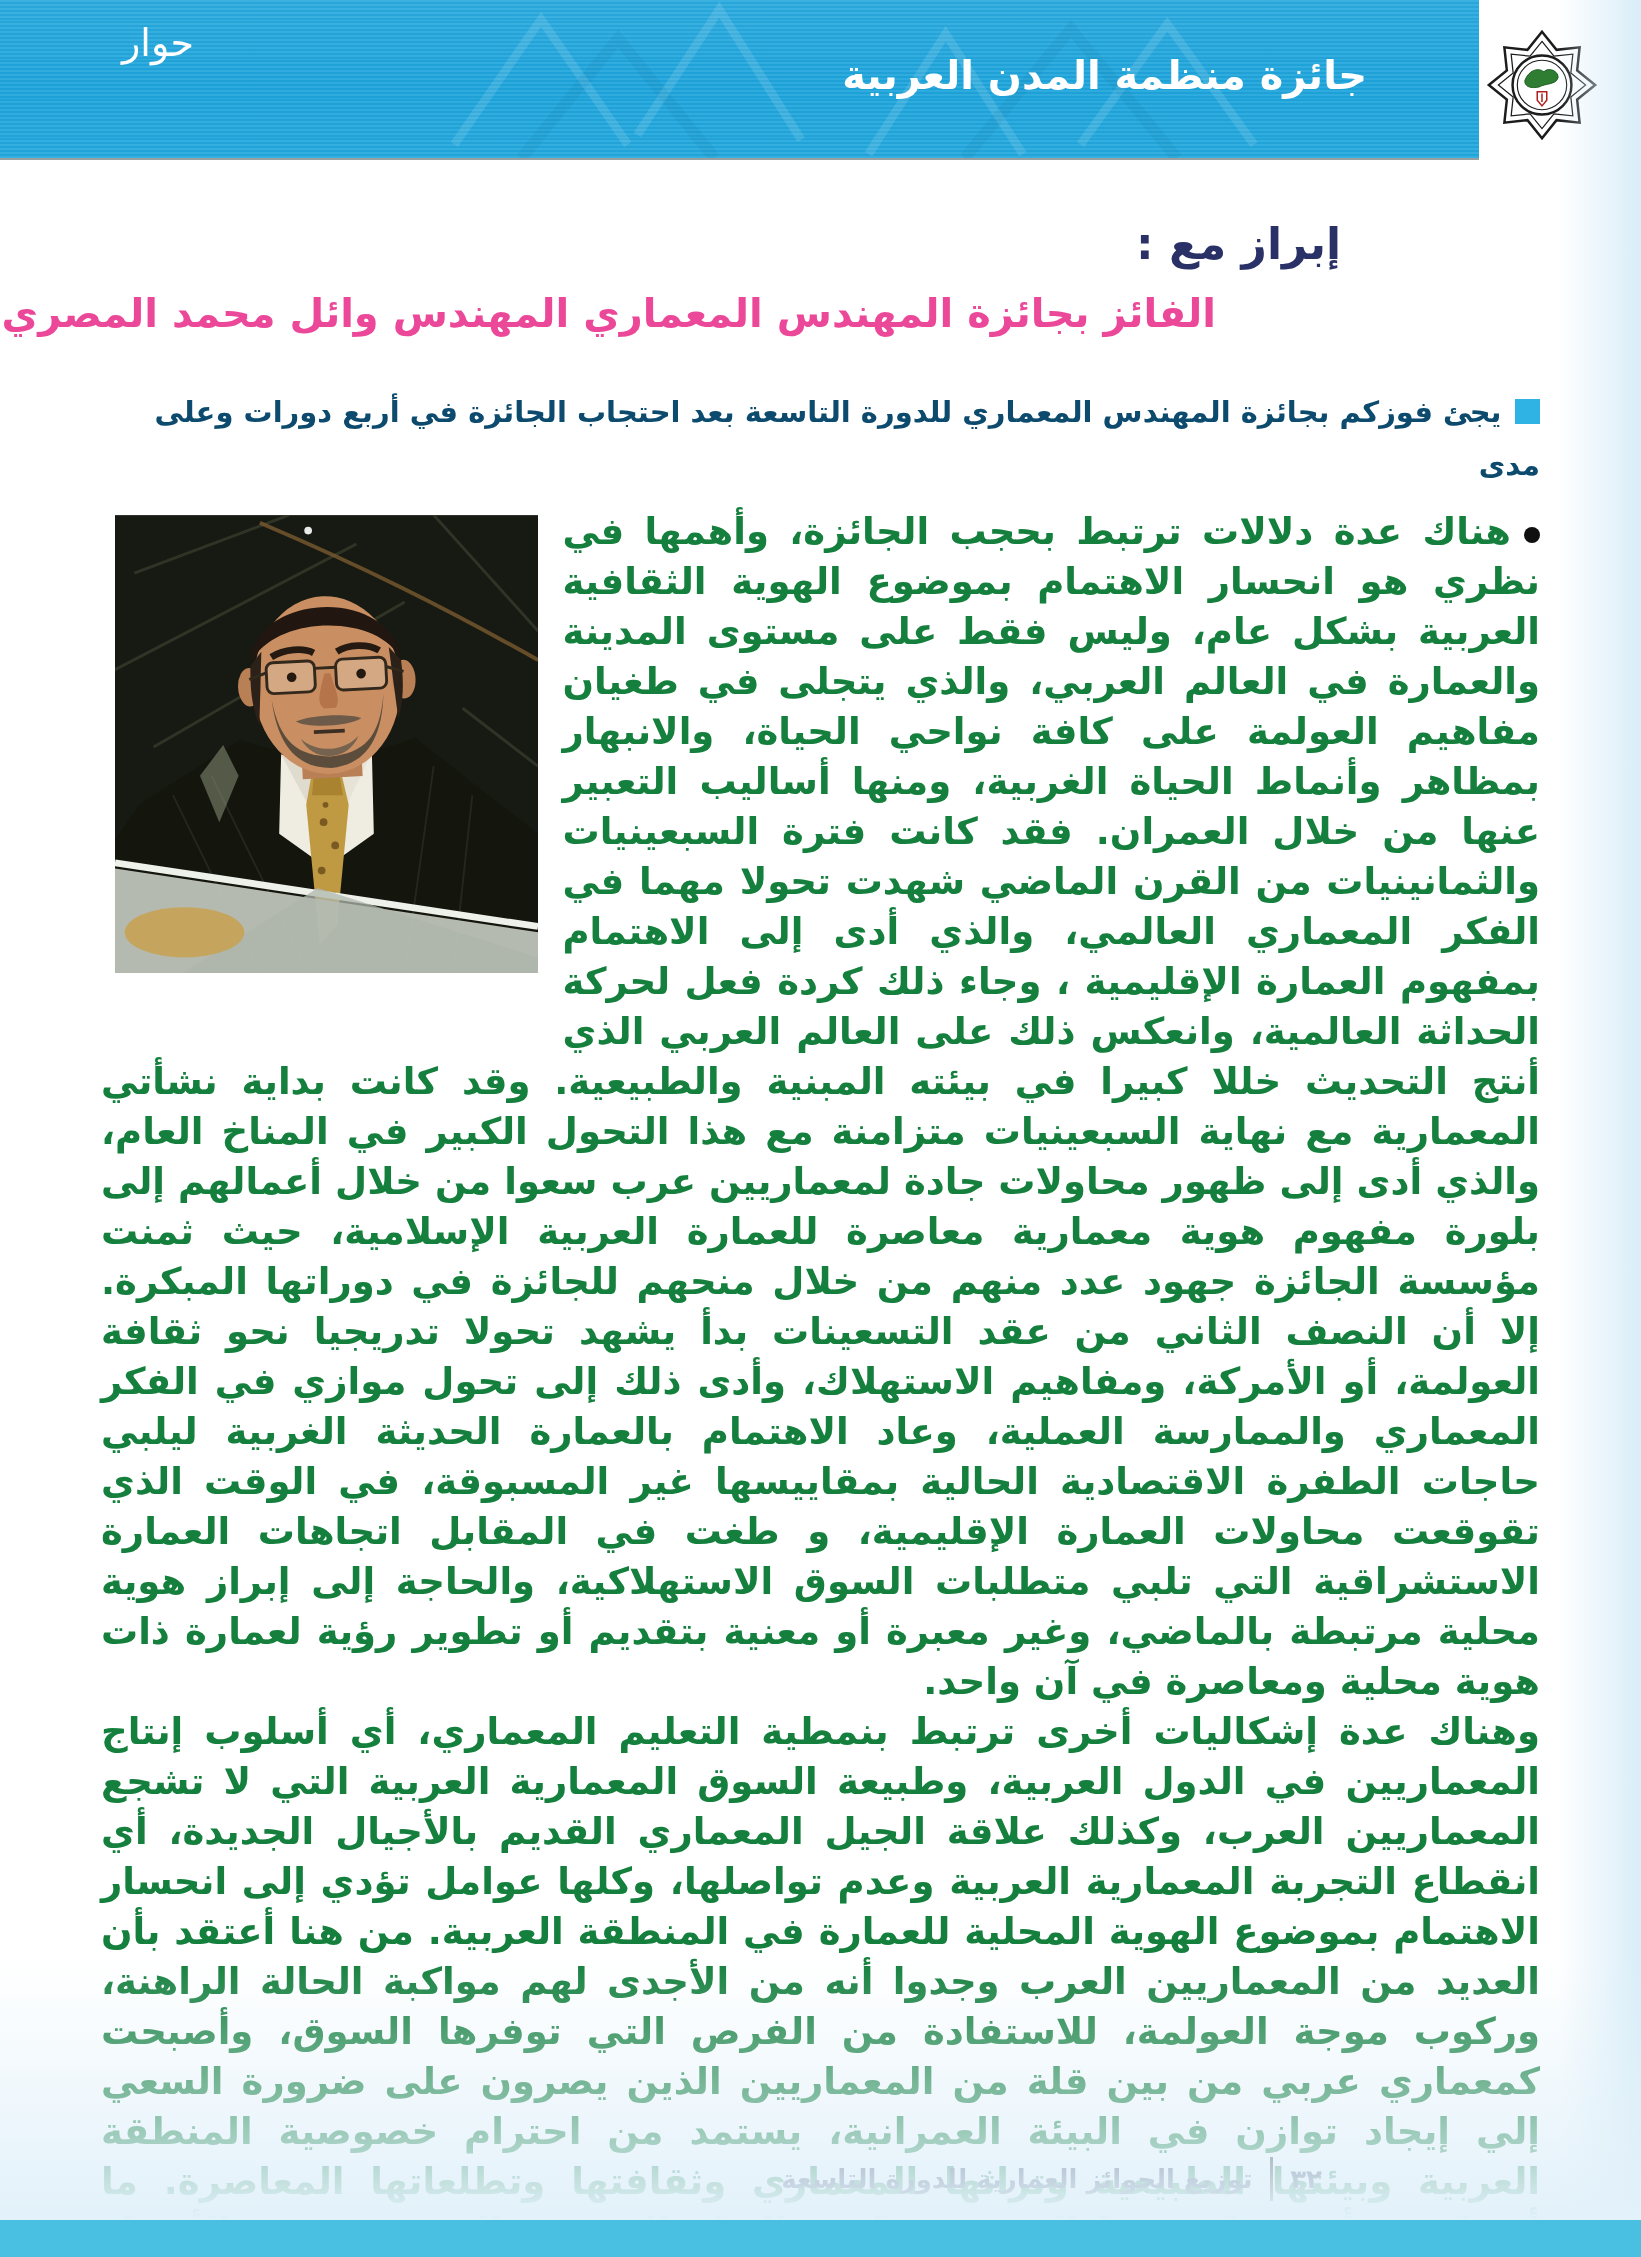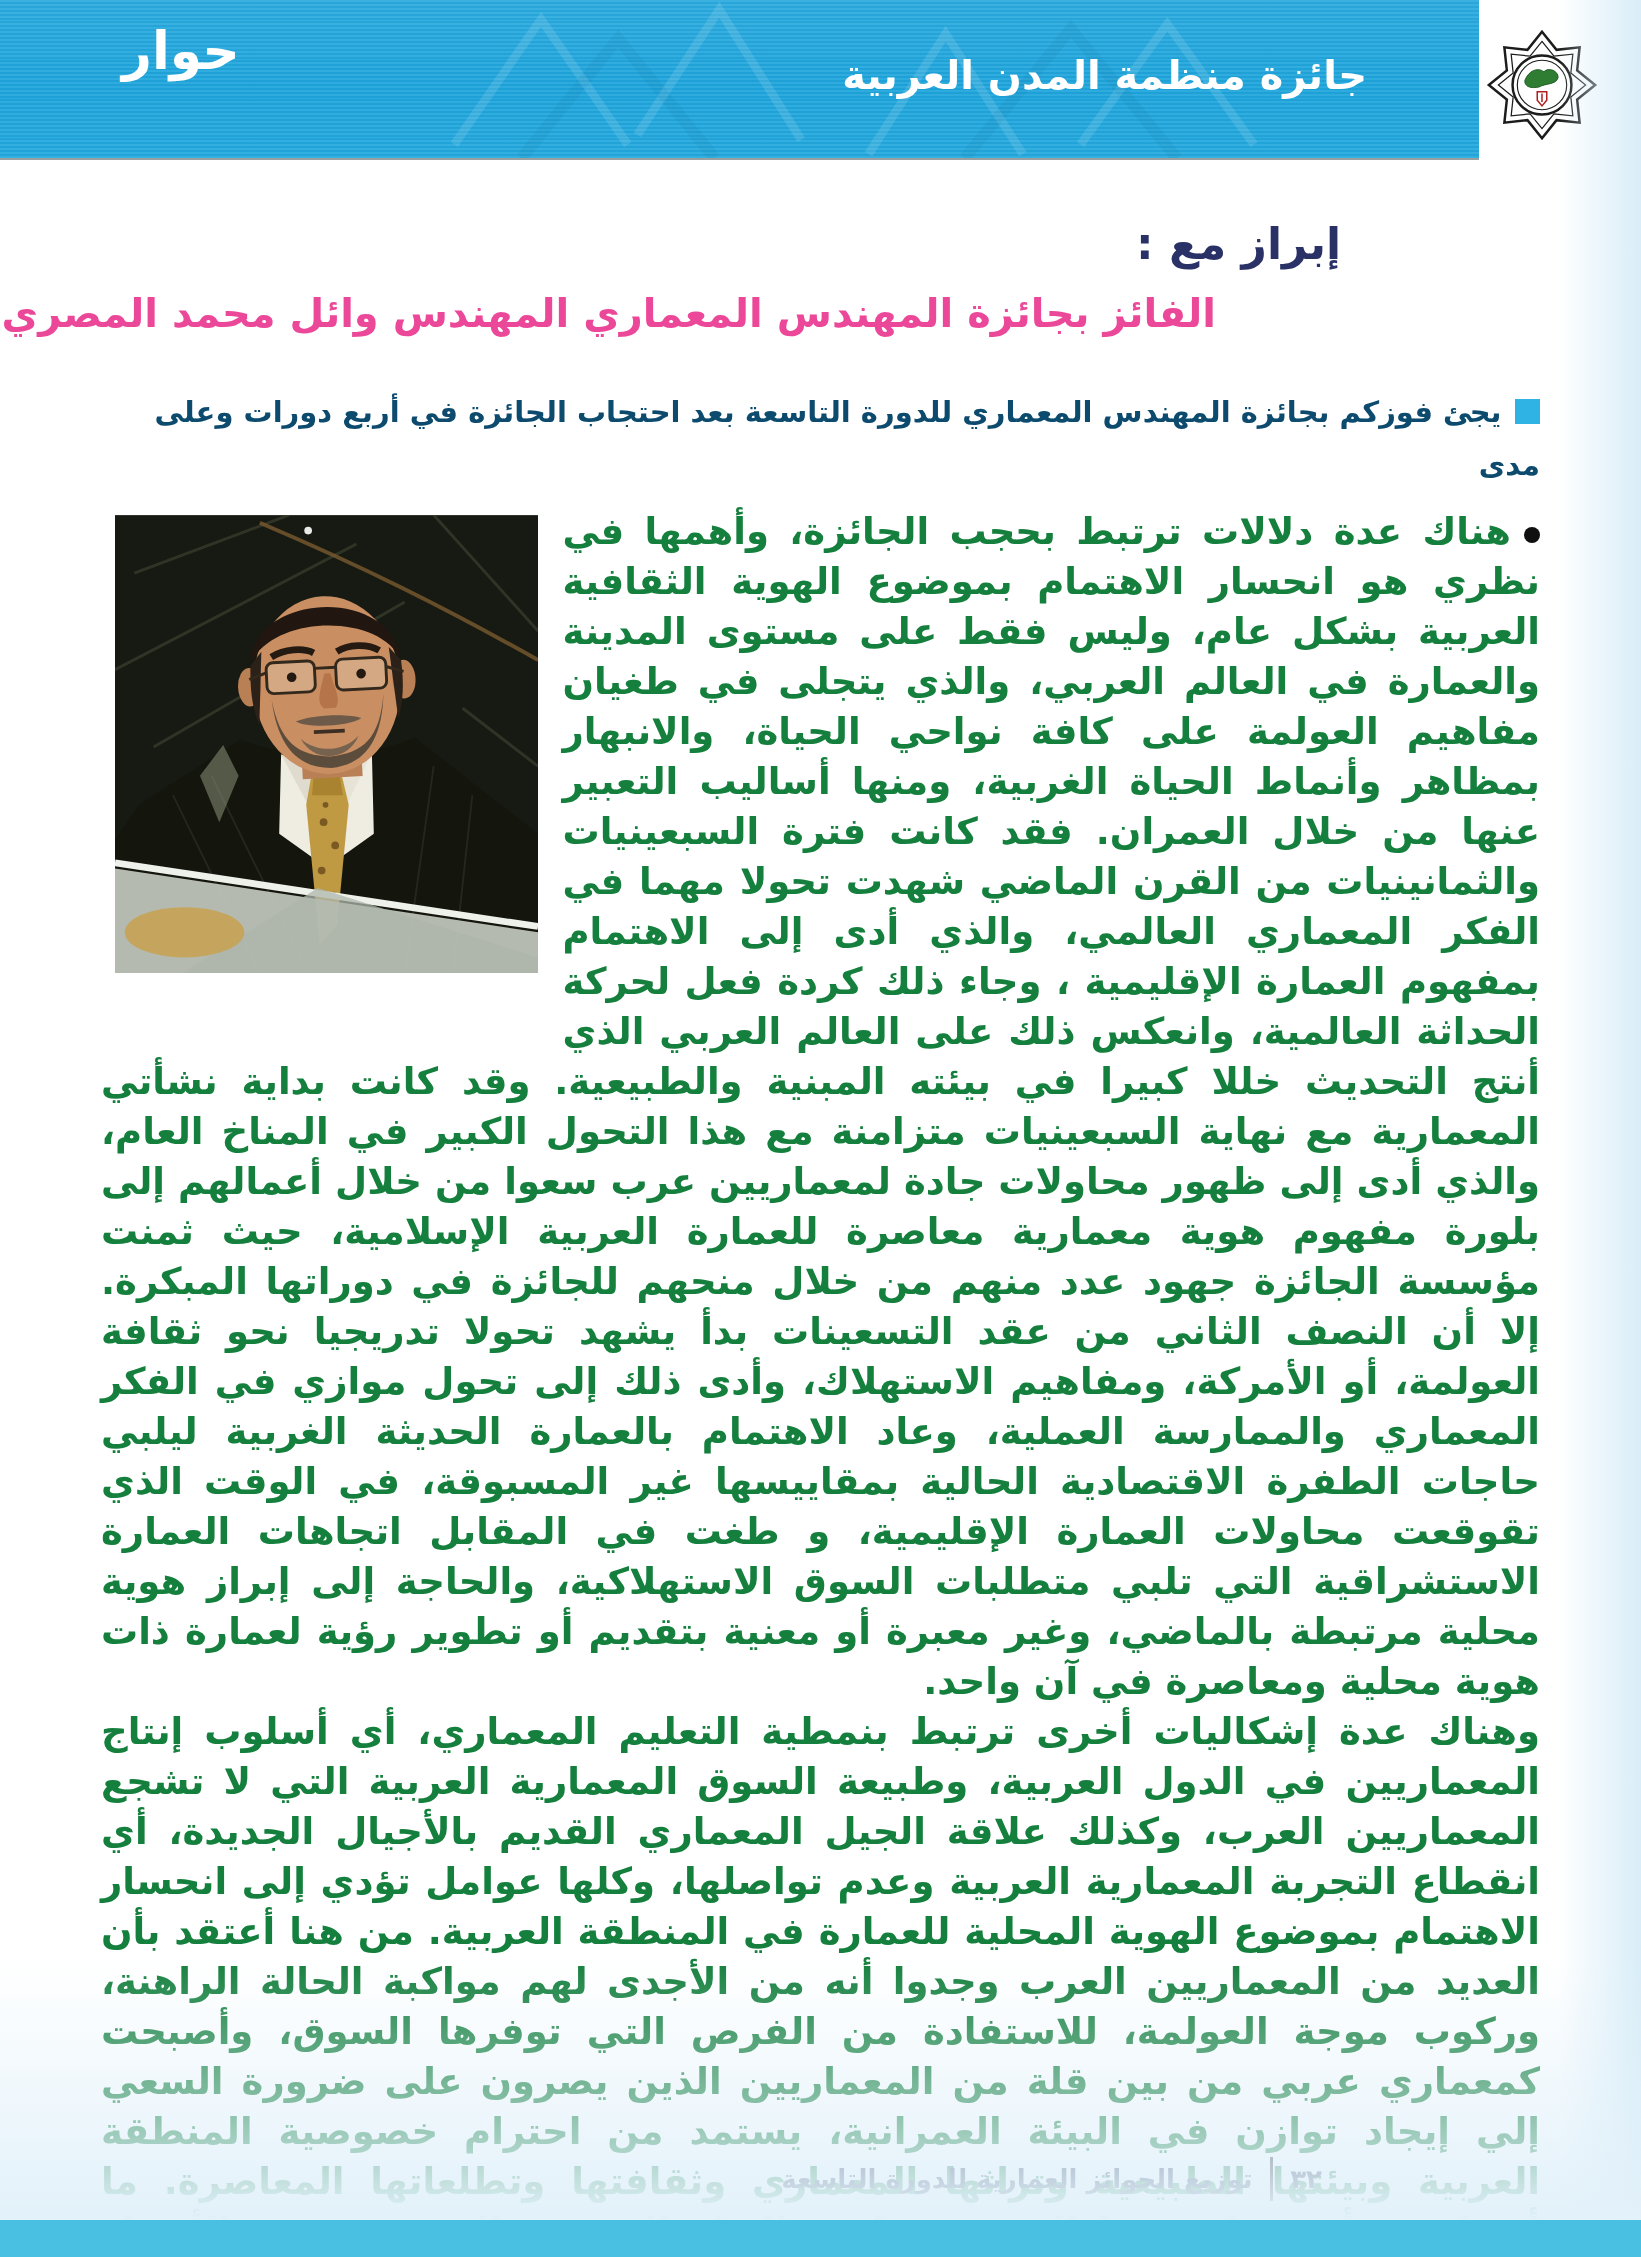--- a/index.html
+++ b/index.html
@@ -14,21 +14,21 @@
     background:linear-gradient(180deg,#2cabdf 0%,#1ea5dc 55%,#24a9de 100%);
     border-bottom:2.9px solid #9aa0a2;
   }
   .banner .scan{
     position:absolute;inset:0;
     background:repeating-linear-gradient(180deg,rgba(255,255,255,.07) 0 1.9px,rgba(0,40,70,.04) 1.9px 3.9px);
   }
   .banner svg.pattern{position:absolute;inset:0;}
   .banner-label{
     position:absolute;left:122px;top:21px;
-    font-size:52px;font-weight:bold;color:#ffffff;letter-spacing:1.9px;
+    font-size:38px;font-weight:normal;color:#ffffff;letter-spacing:1.9px;
   }
   .banner-title{
     position:absolute;right:112px;top:52px;
     font-size:40px;font-weight:bold;color:#ffffff;direction:rtl;
   }
   .logo{position:absolute;top:3.9px;right:42px;width:114px;height:162px;}
   
   .content{
     position:absolute;top:218px;right:101px;left:101px;
     direction:rtl;text-align:right;color:#161616;

